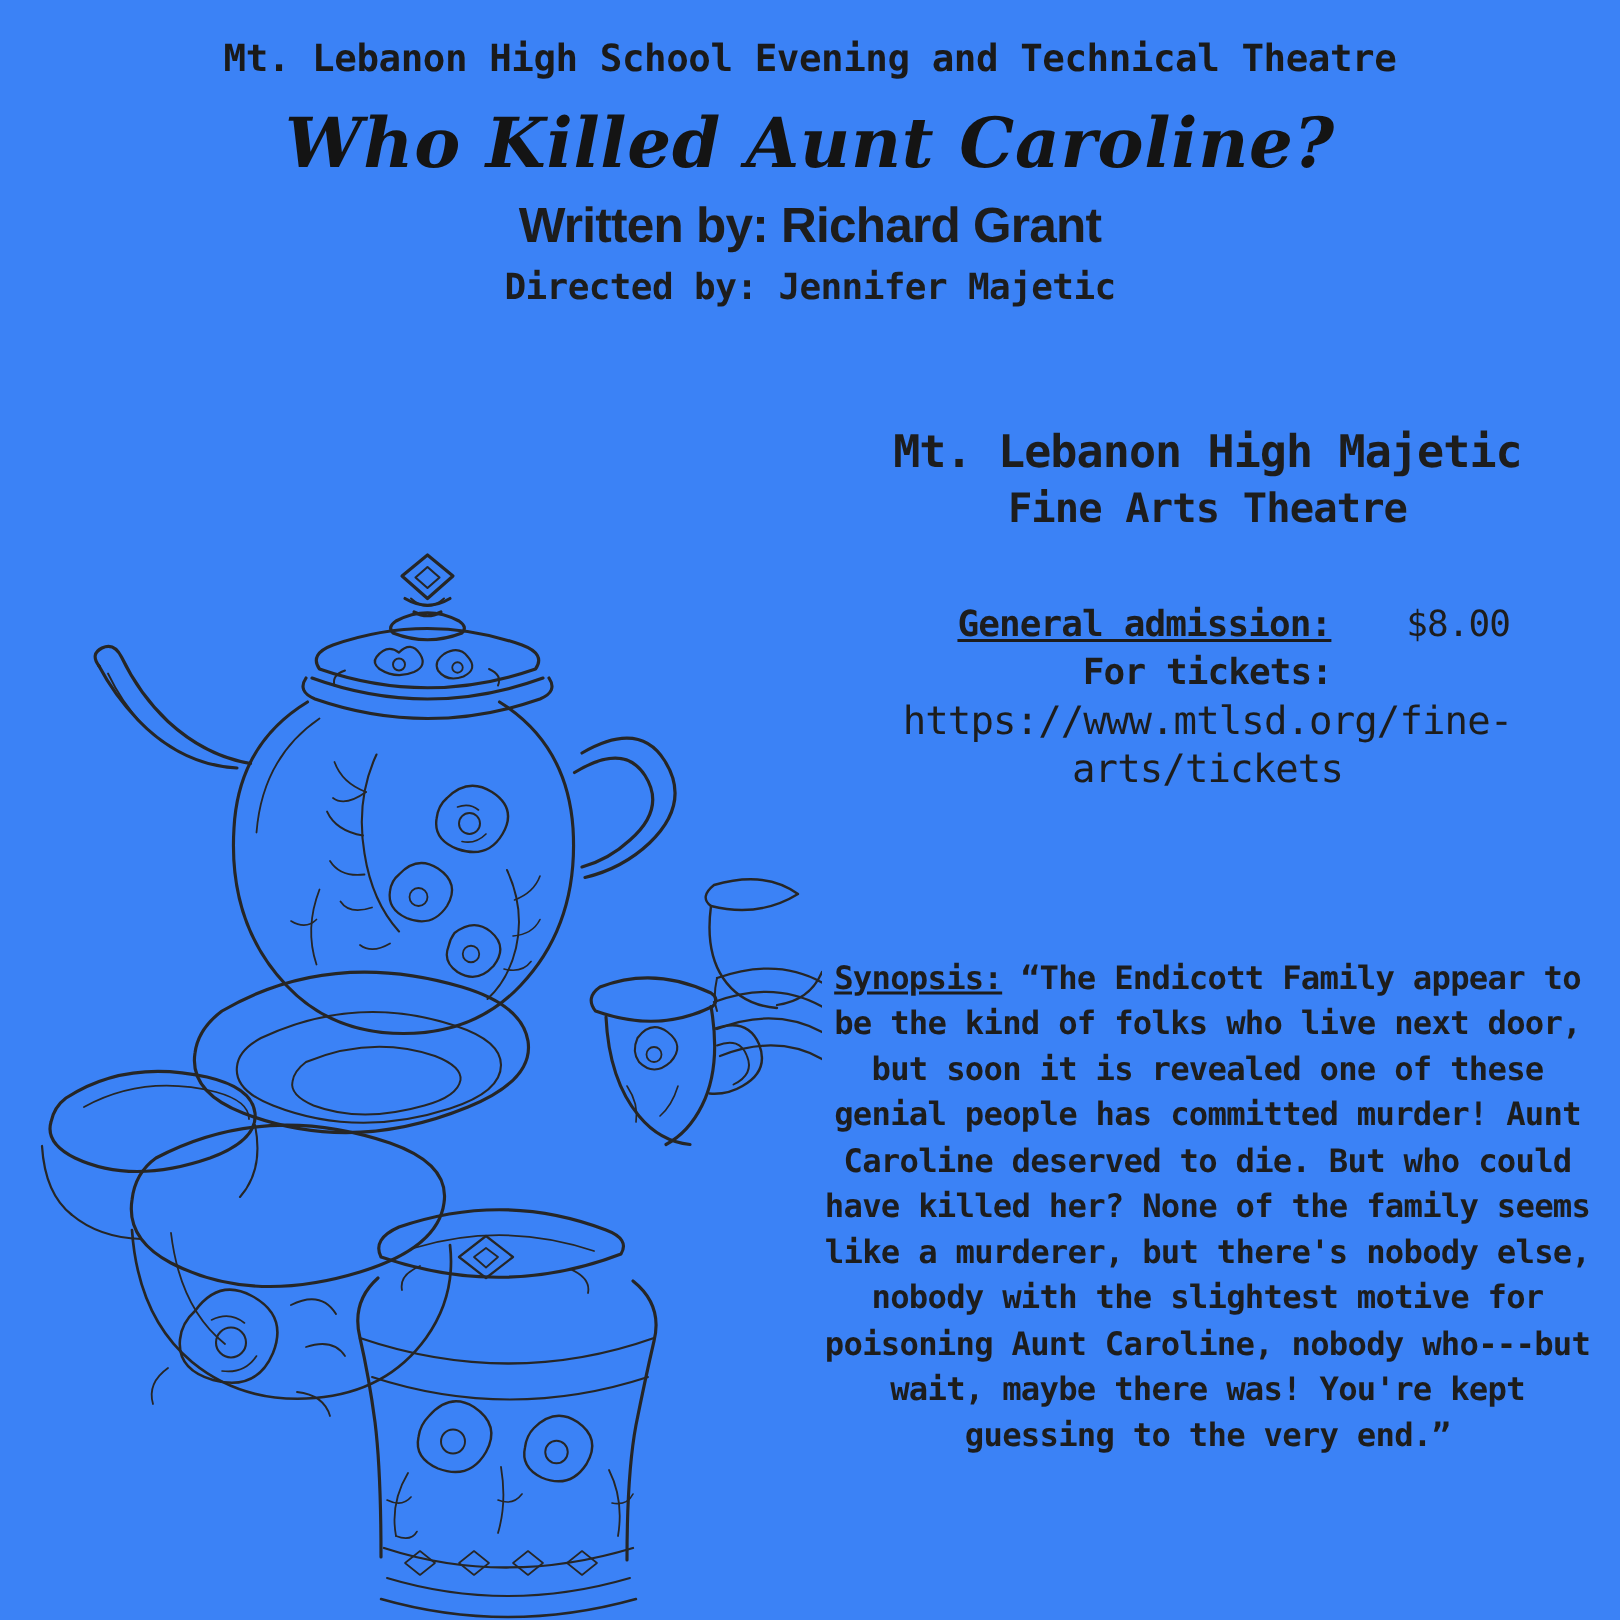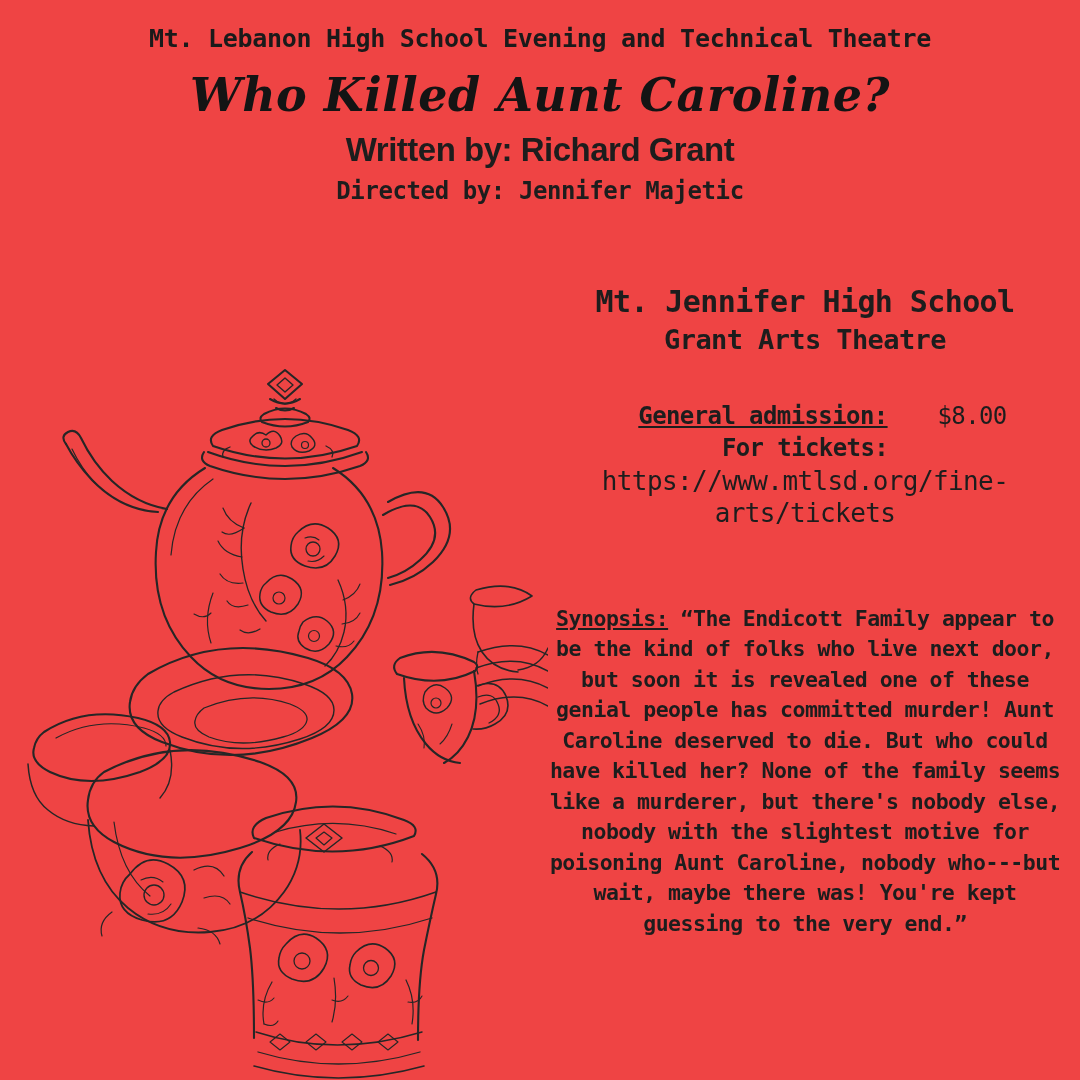--- a/index.html
+++ b/index.html
@@ -13,21 +13,21 @@
     font-family: "DejaVu Sans Mono", monospace;
     color: #1d1d1d;
     overflow: hidden;
     position: relative;
   }
 
   .poster {
     position: relative;
     width: 1080px;
     height: 1080px;
-    background: #ef4444;
+    background: #3b82f6;
   }
 
   
   .header {
     position: absolute;
     top: 24px;
     left: 0;
     width: 1080px;
     text-align: center;
   }
@@ -111,21 +111,21 @@
     margin-top: 2px;
   }
   .ticket-url {
     margin-top: 2px;
     font-size: 26px;
     font-weight: normal;
     letter-spacing: -0.6px;
   }
 
   .synopsis {
-    margin-top: 74px;
+    margin-top: 108px;
     font-size: 21.5px;
     line-height: 1.42;
     letter-spacing: -0.5px;
     text-align: center;
     font-weight: bold;
   }
   .synopsis .label {
     text-decoration: underline;
   }
   .synopsis .body {
@@ -154,22 +154,22 @@
   <div class="header">
     <div class="presenter-line">
       <div>Mt. Lebanon High School Evening and Technical Theatre</div>
     </div>
     <div class="show-title">Who Killed Aunt Caroline?</div>
     <div class="written-by">Written by: Richard Grant</div>
     <div class="directed-by">Directed by: Jennifer Majetic</div>
   </div>
 
   <div class="right-col">
-    <div class="venue-name">Mt. Jennifer High School</div>
-    <div class="venue-hall">Grant Arts Theatre</div>
+    <div class="venue-name">Mt. Lebanon High Majetic</div>
+    <div class="venue-hall">Fine Arts Theatre</div>
 
     <div class="tickets-block">
       <div>
         <span class="underline">General admission:</span>
         <span class="admission-price">$8.00</span>
       </div>
       <div class="for-tickets">For tickets:</div>
       <div class="ticket-url">https://www.mtlsd.org/fine-arts/tickets</div>
     </div>
 

